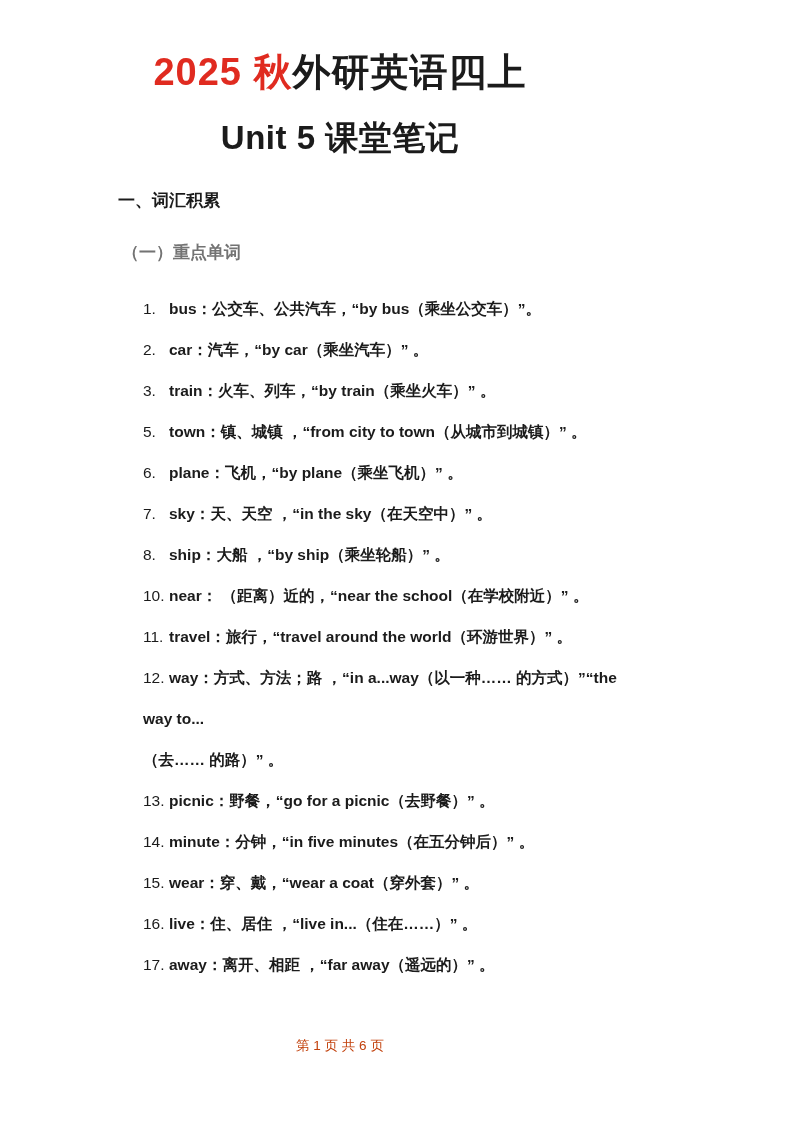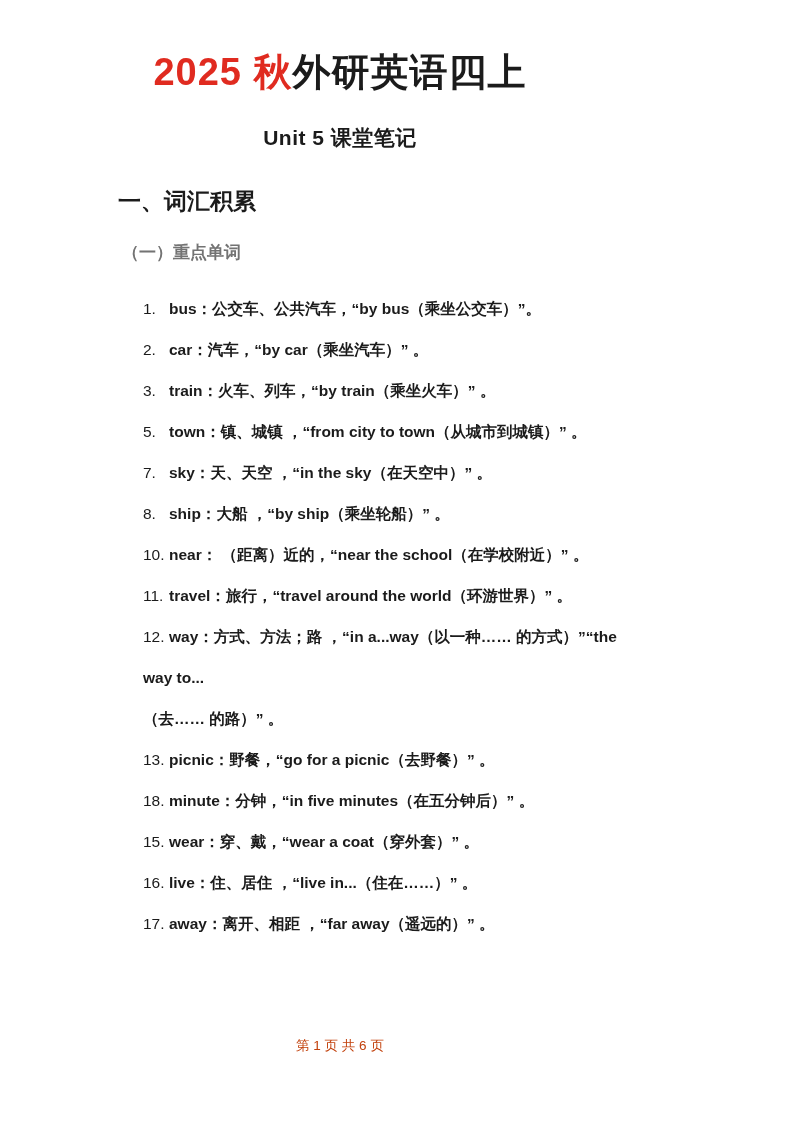--- a/index.html
+++ b/index.html
@@ -22,29 +22,29 @@
     font-size: 38px;
     font-weight: bold;
     text-align: center;
     letter-spacing: 1px;
   }
   .doc-title .red { color: #e02b20; }
   .doc-title .black { color: #1b1b1b; }
   .doc-subtitle {
     margin-top: 20px;
     line-height: 40px;
-    font-size: 21px;
+    font-size: 33px;
     font-weight: bold;
     text-align: center;
     letter-spacing: 0.5px;
   }
   .section-heading {
     margin: 26px 0 0 118px;
     line-height: 34px;
-    font-size: 23px;
+    font-size: 17px;
     font-weight: bold;
   }
   .subsection-heading {
     margin: 22px 0 0 122px;
     line-height: 26px;
     font-size: 17px;
     font-weight: bold;
     color: #737373;
   }
   .word-list {
@@ -89,28 +89,29 @@
 
   <div class="section-heading">一、词汇积累</div>
 
   <div class="subsection-heading">（一）重点单词</div>
 
   <div class="word-list">
     <div class="word-item"><span class="num">1.</span><span class="word">bus：</span><span class="rest">公交车、公共汽车，“by bus（乘坐公交车）”。</span></div>
     <div class="word-item"><span class="num">2.</span><span class="word">car：</span><span class="rest">汽车，“by car（乘坐汽车）” 。</span></div>
     <div class="word-item"><span class="num">3.</span><span class="word">train：</span><span class="rest">火车、列车，“by train（乘坐火车）” 。</span></div>
     <div class="word-item"><span class="num">5.</span><span class="word">town：</span><span class="rest">镇、城镇 ，“from city to town（从城市到城镇）” 。</span></div>
+    <div class="word-item"><span class="num">6.</span><span class="word">plane：</span><span class="rest">飞机，“by plane（乘坐飞机）” 。</span></div>
     <div class="word-item"><span class="num">7.</span><span class="word">sky：</span><span class="rest">天、天空 ，“in the sky（在天空中）” 。</span></div>
     <div class="word-item"><span class="num">8.</span><span class="word">ship：</span><span class="rest">大船 ，“by ship（乘坐轮船）” 。</span></div>
     <div class="word-item"><span class="num">10.</span><span class="word">near：</span><span class="rest"> （距离）近的，“near the school（在学校附近）” 。</span></div>
     <div class="word-item"><span class="num">11.</span><span class="word">travel：</span><span class="rest">旅行，“travel around the world（环游世界）” 。</span></div>
     <div class="word-item"><span class="num">12.</span><span class="word">way：</span><span class="rest">方式、方法；路 ，“in a...way（以一种…… 的方式）”“the way to...
 （去…… 的路）” 。</span></div>
     <div class="word-item"><span class="num">13.</span><span class="word">picnic：</span><span class="rest">野餐，“go for a picnic（去野餐）” 。</span></div>
-    <div class="word-item"><span class="num">18.</span><span class="word">minute：</span><span class="rest">分钟，“in five minutes（在五分钟后）” 。</span></div>
+    <div class="word-item"><span class="num">14.</span><span class="word">minute：</span><span class="rest">分钟，“in five minutes（在五分钟后）” 。</span></div>
     <div class="word-item"><span class="num">15.</span><span class="word">wear：</span><span class="rest">穿、戴，“wear a coat（穿外套）” 。</span></div>
     <div class="word-item"><span class="num">16.</span><span class="word">live：</span><span class="rest">住、居住 ，“live in...（住在……）” 。</span></div>
     <div class="word-item"><span class="num">17.</span><span class="word">away：</span><span class="rest">离开、相距 ，“far away（遥远的）” 。</span></div>
   </div>
 
   <div class="page-footer">第 1 页 共 6 页</div>
 
 </div>
 
 </body></html>

